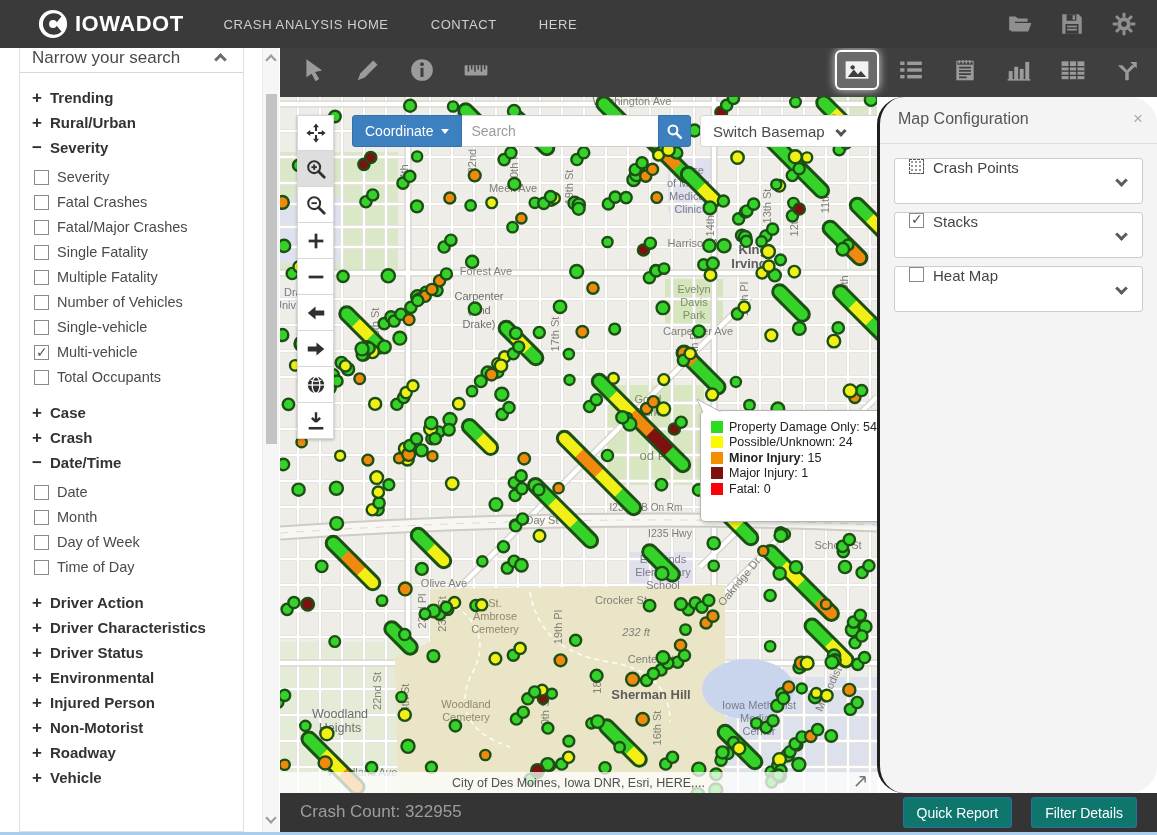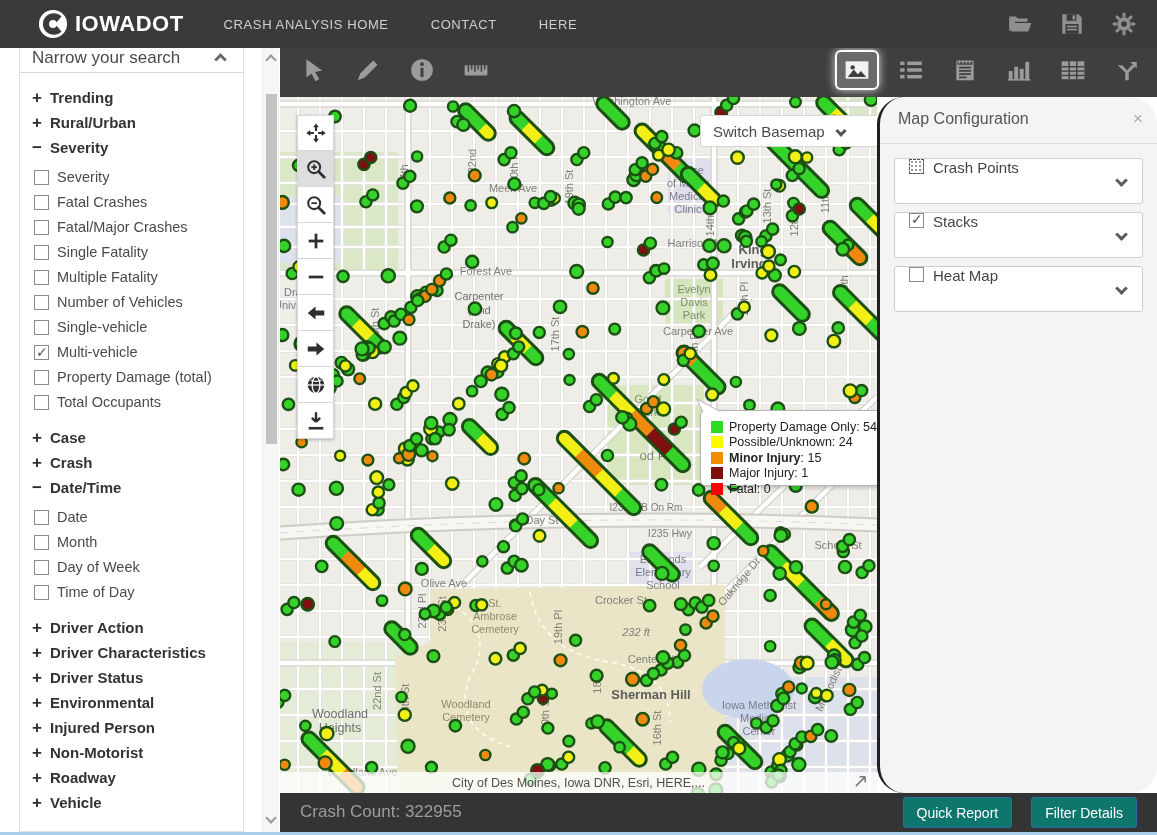--- a/index.html
+++ b/index.html
@@ -66,21 +66,21 @@
   #searchbar{position:absolute;left:72px;top:18px;height:32px;display:flex;z-index:12;}
   #coord-btn{height:32px;background:#3d80c0;color:#fff;font-size:14px;border:1px solid #3372ad;border-radius:3px 0 0 3px;padding:0 12px;display:flex;align-items:center;cursor:pointer;}
   #coord-btn .caret{width:0;height:0;border-left:4px solid transparent;border-right:4px solid transparent;border-top:5px solid #fff;margin-left:7px;}
   #search-input{width:196px;height:32px;border:1px solid #cfcfcf;border-left:none;border-right:none;padding:0 10px;font-size:14px;color:#444;outline:none;}
   #search-input::placeholder{color:#9a9a9a;}
   #search-btn{width:33px;height:32px;background:#3d80c0;border:1px solid #3372ad;border-radius:0 3px 3px 0;display:flex;align-items:center;justify-content:center;cursor:pointer;}
   #search-btn svg{width:17px;height:17px;}
   #basemap-btn{position:absolute;left:420px;top:18px;width:200px;height:32px;background:#fff;border:1px solid #d7d7d7;border-radius:3px;display:flex;align-items:center;padding:0 12px;font-size:15px;color:#4a4a4a;cursor:pointer;z-index:12;}
   #basemap-btn .chev{margin-left:12px;width:8px;height:8px;border-color:#555;}
   
-  #tooltip{position:absolute;left:420px;top:313px;width:242px;height:76px;background:#fff;border:1px solid #b5b5b5;border-radius:5px;box-shadow:1px 2px 4px rgba(0,0,0,.2);padding:8px 10px;z-index:14;}
+  #tooltip{position:absolute;left:420px;top:313px;width:242px;height:112px;background:#fff;border:1px solid #b5b5b5;border-radius:5px;box-shadow:1px 2px 4px rgba(0,0,0,.2);padding:8px 10px;z-index:14;}
   #tooltip .tip-row{display:flex;align-items:center;height:15.5px;font-size:12.5px;color:#222;}
   #tooltip .sw{width:12px;height:12px;margin-right:6px;flex:0 0 12px;}
   #tip-pointer{position:absolute;left:-6px;top:-13px;width:30px;height:20px;z-index:15;}
   
   #attribution{position:absolute;left:0;bottom:0;width:597px;height:21px;background:rgba(255,255,255,.75);z-index:13;display:flex;align-items:center;justify-content:center;font-size:12.5px;color:#4f4f4f;}
   #attr-icon{position:absolute;right:10px;top:3px;width:13px;height:13px;}
 
   
   #configpanel{position:absolute;left:877px;top:97px;width:280px;height:696px;background:#f4f4f4;border-left:3px solid #1f1f1f;z-index:8;border-radius:27px;}
   #cfg-head{position:relative;height:47px;border-bottom:1px solid #ddd;}
@@ -301,24 +301,20 @@
             <span class="cb"></span>
             <span class="cb-label">Number of Vehicles</span>
           </li>
           <li>
             <span class="cb"></span>
             <span class="cb-label">Single-vehicle</span>
           </li>
           <li>
             <span class="cb checked"></span>
             <span class="cb-label">Multi-vehicle</span>
-          </li>
-          <li>
-            <span class="cb"></span>
-            <span class="cb-label">Property Damage (total)</span>
           </li>
           <li>
             <span class="cb"></span>
             <span class="cb-label">Total Occupants</span>
           </li>
         </ul>
         <div class="sec gap">
           <span class="pm">+</span>
           <span class="sec-label">Case</span>
         </div>
@@ -1289,20 +1285,33 @@
           </svg>
         </div>
         <div class="zbtn">
           <svg viewBox="0 0 24 24">
             <path d="M12 2.5v10.5m0 0l-4.5-4.5M12 13l4.5-4.5" stroke="#2f2f2f" stroke-width="2.6" fill="none"></path>
             <rect x="4" y="18.5" width="16" height="2.8" fill="#2f2f2f"></rect>
           </svg>
         </div>
       </div>
 
+    <div id="searchbar">
+      <div id="coord-btn">
+        <span>Coordinate</span>
+        <span class="caret"></span>
+      </div>
+      <input id="search-input" type="text" placeholder="Search" style="">
+      <div id="search-btn">
+        <svg viewBox="0 0 20 20">
+            <circle cx="8.2" cy="8.2" r="5.2" fill="none" stroke="#fff" stroke-width="2.4"></circle>
+            <line x1="12.2" y1="12.2" x2="17.5" y2="17.5" stroke="#fff" stroke-width="2.8" stroke-linecap="round"></line>
+          </svg>
+      </div>
+    </div>
 
     <div id="basemap-btn">
       <span>Switch Basemap</span>
       <span class="chev down"></span>
     </div>
 
     <div id="tooltip">
       <svg id="tip-pointer" viewBox="0 0 30 20">
           <path d="M2 1 L26 14 L10 19 Z" fill="#ffffff" stroke="#b5b5b5" stroke-width="1"></path>
           <rect x="8" y="13.5" width="20" height="7" fill="#ffffff"></rect>

